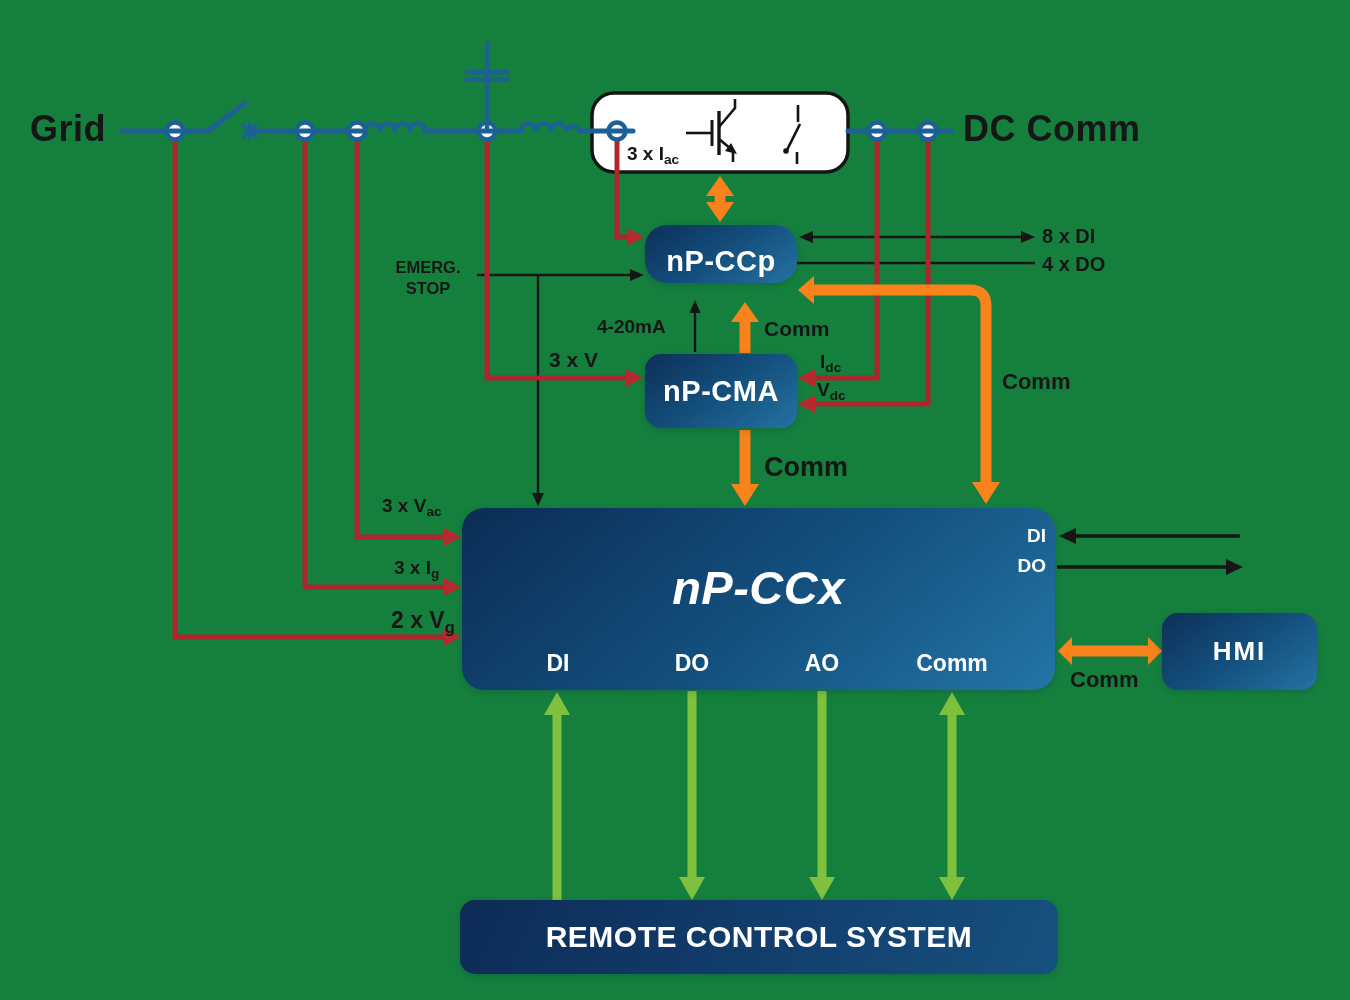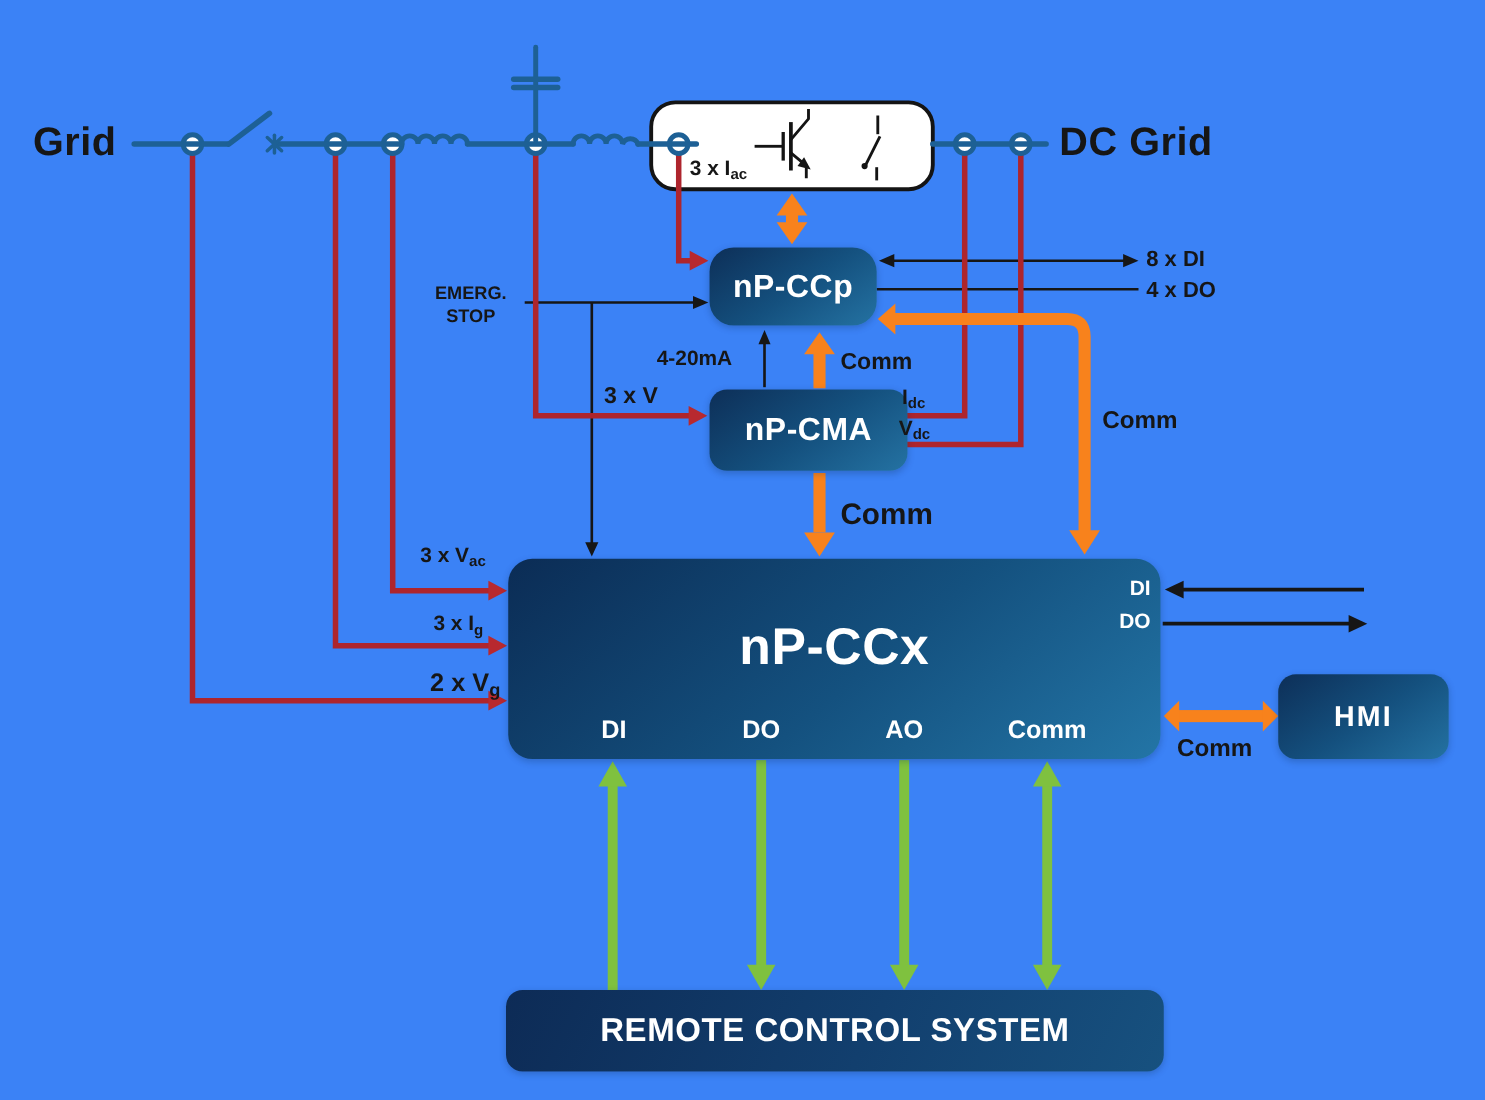--- a/index.html
+++ b/index.html
@@ -1,19 +1,19 @@
 <!DOCTYPE html>
 <html><head>
 <meta charset="utf-8">
 <style>
   * { margin:0; padding:0; box-sizing:border-box; }
   html,body { background:#ffffff; }
   #stage {
     position:relative; width:1350px; height:1000px;
-    background:#3b82f6; overflow:hidden;
+    background:#15803d; overflow:hidden;
     font-family:"Liberation Sans", sans-serif;
     color:#161616;
   }
   #diagram-svg { position:absolute; left:0; top:0; }
   .lbl { position:absolute; white-space:nowrap; color:#161616; font-weight:600; }
   .sub { font-size:0.72em; vertical-align:-0.28em; letter-spacing:0; }
   .endpoint { font-size:36px; font-weight:800; letter-spacing:0.5px; }
   .bluebox {
     position:absolute; border-radius:16px; color:#ffffff;
     background:linear-gradient(145deg,#0d2f58 0%,#14507e 52%,#2472a2 100%);
@@ -174,34 +174,34 @@
       </g>
       <g>
         <rect x="947.5" y="713" width="9" height="166"></rect>
         <polygon points="952,692 939,715 965,715"></polygon>
         <polygon points="952,900 939,877 965,877"></polygon>
       </g>
     </g>
   </svg>
 
   <div class="lbl endpoint" style="left:30px; top:108px;">Grid</div>
-  <div class="lbl endpoint" style="left:963px; top:108px;">DC Grid</div>
+  <div class="lbl endpoint" style="left:963px; top:108px;">DC Comm</div>
 
   <div class="lbl" style="left:627px; top:143px; font-size:19px;"><span>3 x I</span><span class="sub">ac</span></div>
 
-  <div class="bluebox" style="left:645px; top:225px; width:152px; height:71px;border-radius:22px;">
+  <div class="bluebox" style="left:645px; top:225px; width:152px; height:58px;border-radius:22px;">
     <div class="title" style="font-size:29px; line-height:73px;">nP-CCp</div>
   </div>
 
-  <div class="bluebox" style="left:645px; top:354px; width:180px; height:74px;">
+  <div class="bluebox" style="left:645px; top:354px; width:152px; height:74px;">
     <div class="title" style="font-size:29px; line-height:74px;">nP-CMA</div>
   </div>
 
   <div class="bluebox" style="left:462px; top:508px; width:593px; height:182px; border-radius:22px; background:linear-gradient(140deg,#0b2c55 0%,#14517f 55%,#2375a6 100%);">
-    <div class="title" style="font-size:47px; margin-top:52px;">nP-CCx</div>
+    <div class="title" style="font-size:47px; margin-top:52px;font-style:italic;">nP-CCx</div>
   </div>
 
   <span class="ccx-port" style="left:558px; top:650px;">DI</span>
   <span class="ccx-port" style="left:692px; top:650px;">DO</span>
   <span class="ccx-port" style="left:822px; top:650px;">AO</span>
   <span class="ccx-port" style="left:952px; top:650px;">Comm</span>
 
   <span class="ccx-rport" style="left:994px; top:525px;">DI</span>
   <span class="ccx-rport" style="left:994px; top:555px;">DO</span>
 

